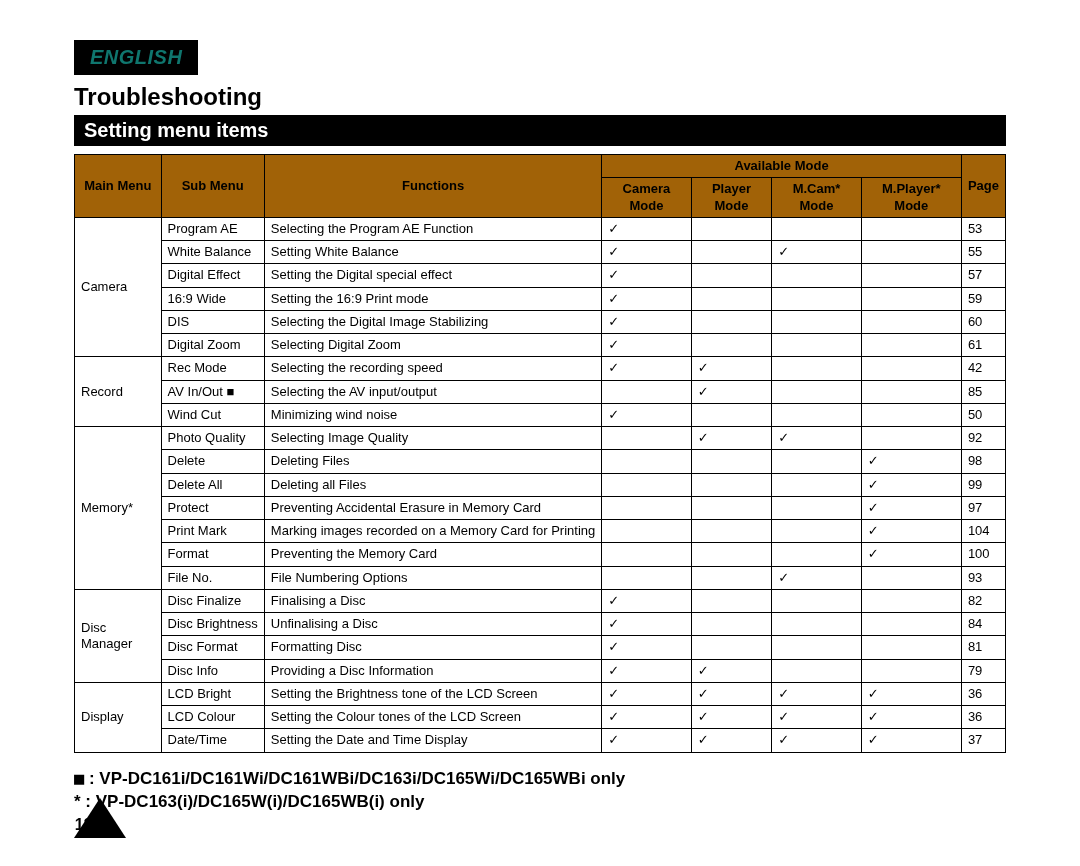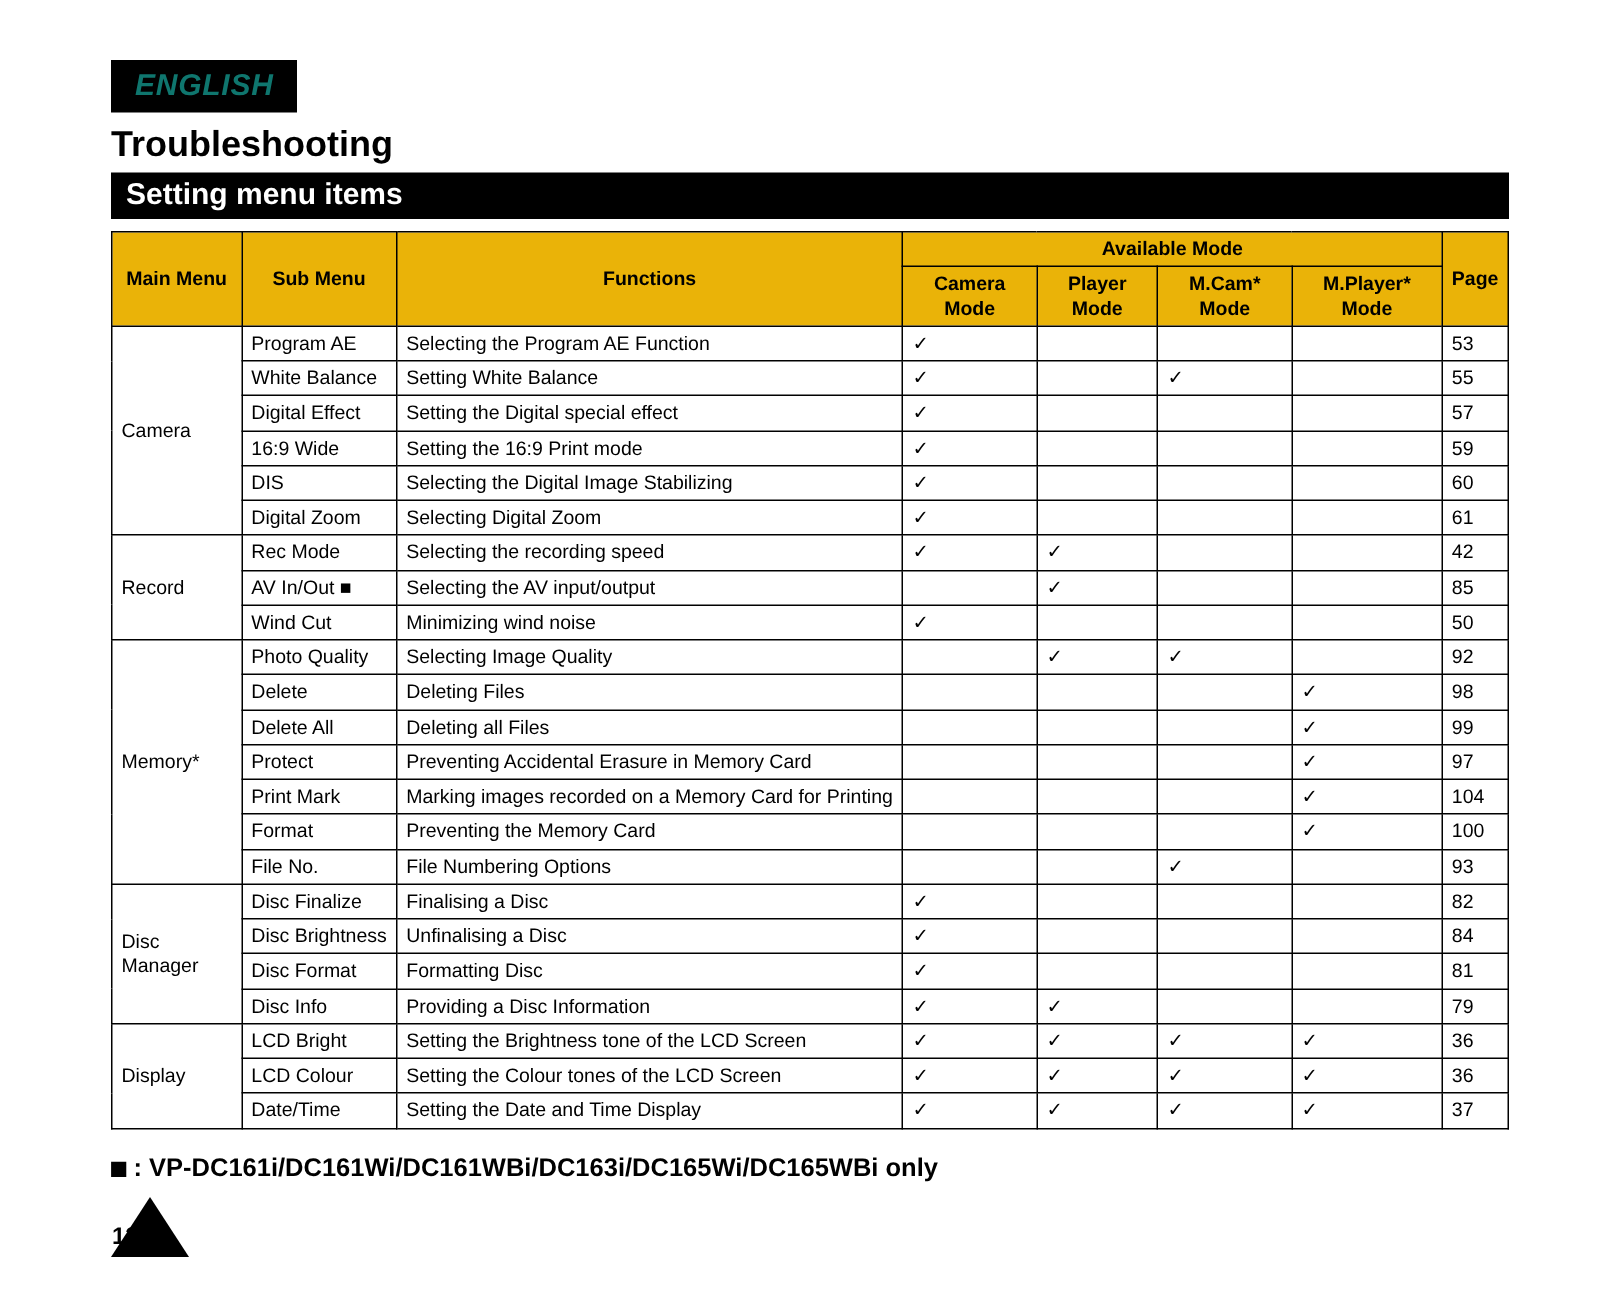--- a/index.html
+++ b/index.html
@@ -46,21 +46,21 @@
   }
   table.menu th,
   table.menu td {
     border: 1px solid #000;
     padding: 3px 6px;
     text-align: left;
     vertical-align: middle;
     line-height: 1.25;
   }
   table.menu th {
-    background: #eab308;
+    background: #a16207;
     font-weight: bold;
     text-align: center;
   }
   th.leftcol-head { text-align: center; }
   td.sub, td.func, td.page { white-space: nowrap; }
   td.mode { text-align: left; }
   td.main { vertical-align: middle; }
   .footnotes {
     margin-top: 14px;
     font-size: 17px;
@@ -327,17 +327,21 @@
           <td class="page">37</td>
         </tr>
       </tbody>
   </table>
 
   <div class="footnotes">
     <div>
       <span class="sq">■</span>
       <span>: VP-DC161i/DC161Wi/DC161WBi/DC163i/DC165Wi/DC165WBi only</span>
     </div>
+    <div>
+      <span>*</span>
+      <span>  : VP-DC163(i)/DC165W(i)/DC165WB(i) only</span>
+    </div>
   </div>
 </div>
 
 <div class="page-corner"></div>
 <div class="page-num">122</div>
 
 </body></html>

